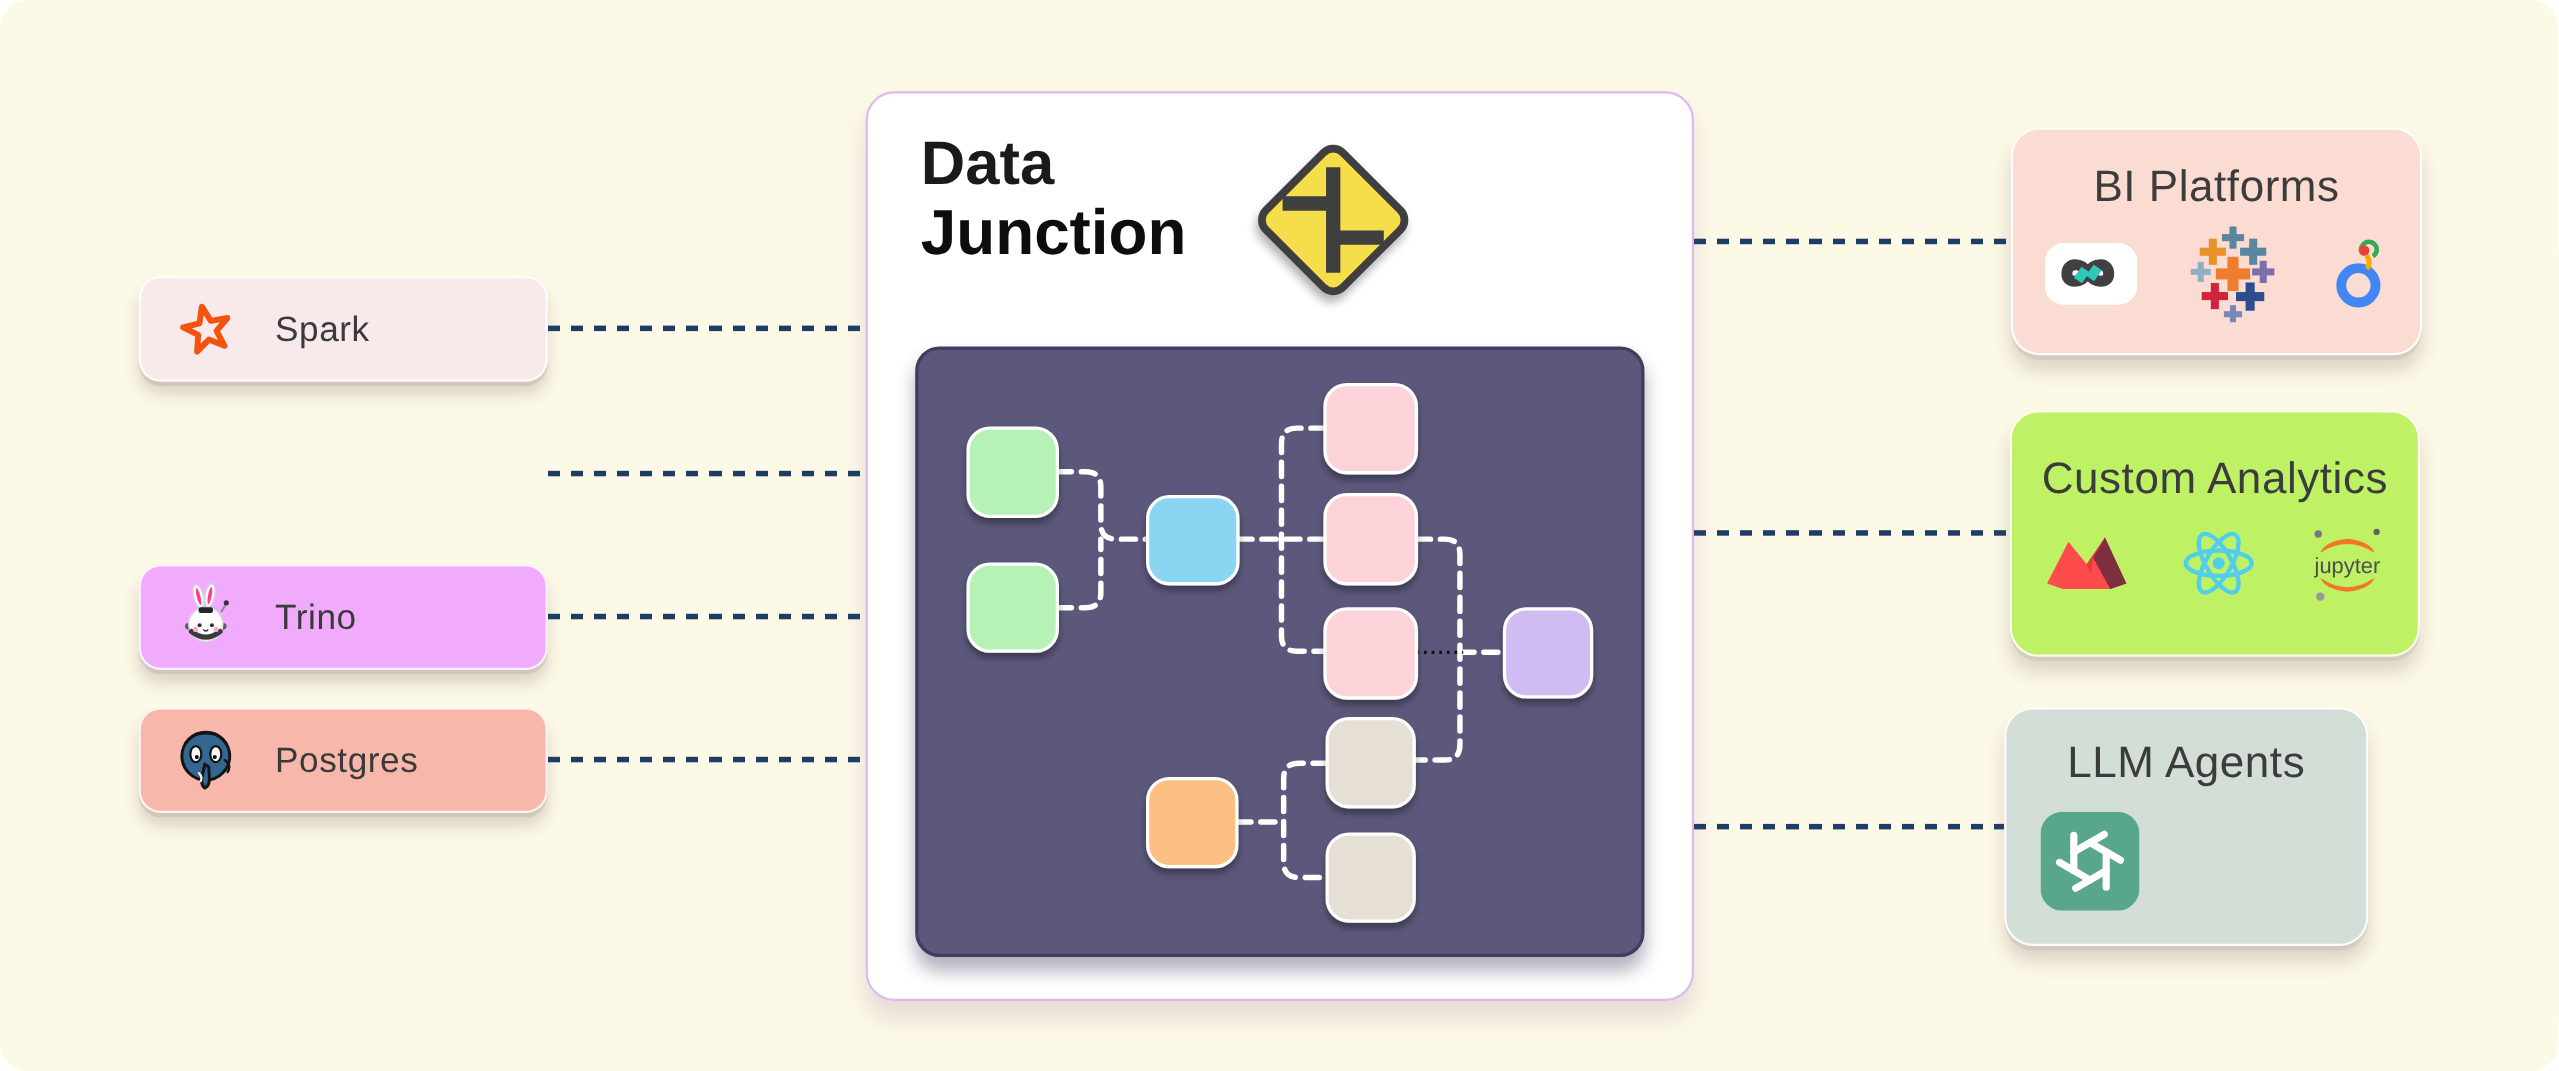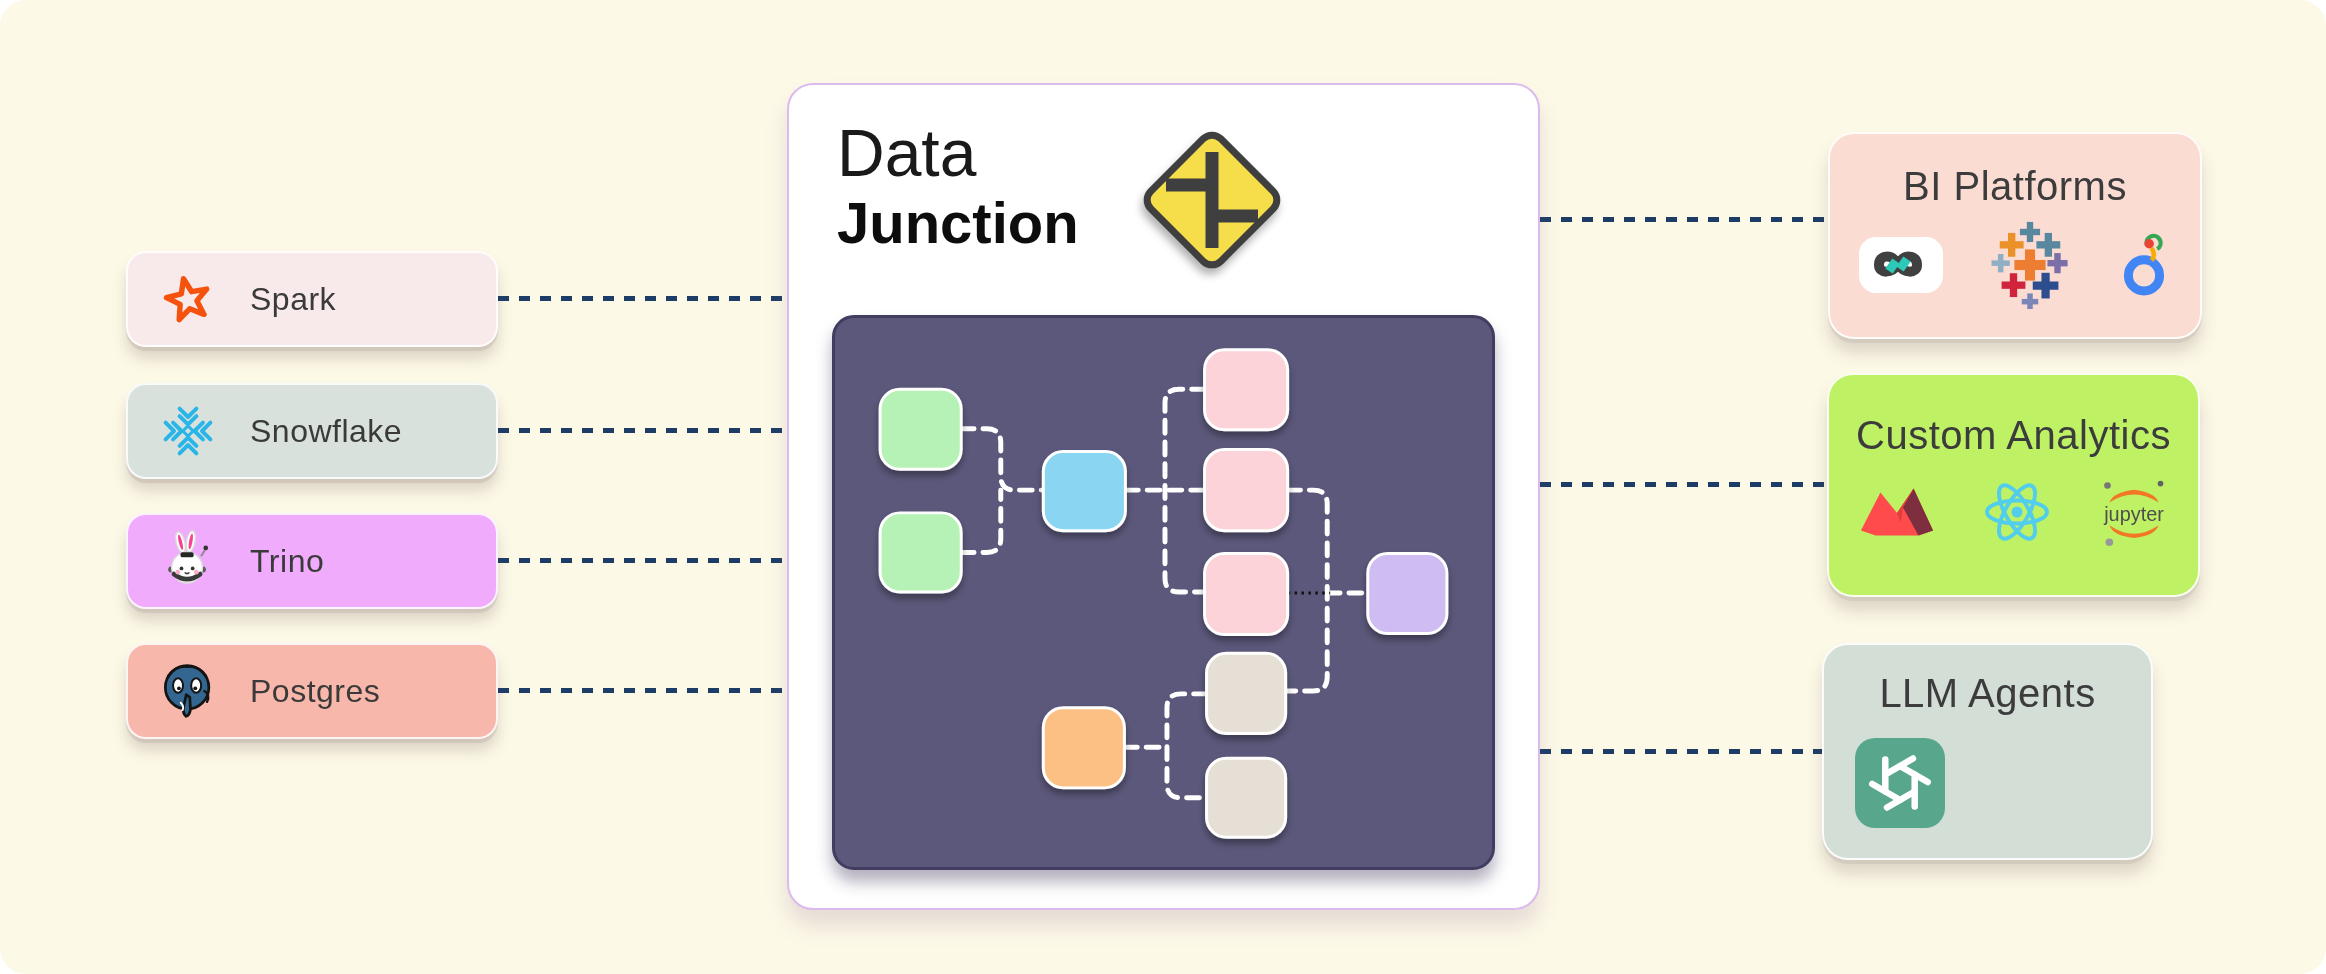--- a/index.html
+++ b/index.html
@@ -16,21 +16,21 @@
 
   
   .conn{position:absolute;height:5px;
     background:repeating-linear-gradient(90deg,#1D3D66 0 11px,transparent 11px 21px);}
 
   
   .card{position:absolute;left:787px;top:83px;width:753px;height:827px;background:#ffffff;
     border:2px solid #DCBAEE;border-radius:26px;box-sizing:border-box;
     box-shadow:0 16px 22px rgba(120,90,140,.18);}
   .card-title{position:absolute;left:48px;top:32px;line-height:1.12;color:#1A1A1A;}
-  .card-title .t1{font-size:66px;font-weight:400;display:block;}
+  .card-title .t1{font-size:56px;font-weight:700;display:block;}
   .card-title .t2{font-size:58px;font-weight:700;display:block;color:#0d0d0d;}
 
   
   .sign-wrap{position:absolute;left:346px;top:38px;width:154px;height:154px;}
   .sign-diamond{position:absolute;left:24px;top:24px;width:106px;height:106px;background:#F6DE4B;
     border:7px solid #3F3F3F;border-radius:16px;box-sizing:border-box;transform:rotate(45deg);
     box-shadow:3px 6px 9px rgba(0,0,0,.30);}
   .sign-glyph{position:absolute;left:17px;top:7px;}
 
   
@@ -39,21 +39,21 @@
     box-shadow:0 12px 16px rgba(40,30,70,.35);}
   .panel svg{position:absolute;left:0;top:0;}
 
   
   .dest-box{position:absolute;border-radius:26px;border:2px solid rgba(255,255,255,.9);box-sizing:border-box;
     box-shadow:0 4px 0 rgba(80,60,60,.08),0 14px 16px rgba(110,85,85,.22);
     display:flex;flex-direction:column;align-items:center;}
   .dest-title{font-size:40px;color:#3C3C3C;letter-spacing:.5px;}
   .logo-row{display:flex;align-items:center;gap:46px;}
 
-  .bi-box{left:1828px;top:132px;width:374px;height:207px;}
+  .bi-box{left:1828px;top:116px;width:374px;height:207px;}
   .bi-box .dest-title{margin-top:30px;}
   .bi-box .logo-row{margin-top:12px;}
 
   .ca-box{left:1827px;top:373px;width:373px;height:224px;}
   .ca-box .dest-title{margin-top:38px;}
   .ca-box .logo-row{margin-top:16px;}
 
   .llm-box{left:1822px;top:643px;width:331px;height:217px;position:absolute;display:block;}
   .llm-box .dest-title{display:block;text-align:center;margin-top:26px;}
   .llm-logo{position:absolute;left:31px;top:93px;}
@@ -65,36 +65,20 @@
 
   <div class="src-box" style="top: 251px; background: rgb(248, 233, 235);">
     <span class="src-icon">
       <svg width="54" height="58" viewBox="0 0 60 60">
         <polygon points="25,7.5 34.1,21.9 50.8,19 39.9,32 47.8,47.1 32.1,40.8 20.2,52.9 21.3,36 6.1,28.5 22.6,24.3" fill="none" stroke="#F4520D" stroke-width="6" stroke-linejoin="round"></polygon>
       </svg>
     </span>
     <span class="src-label">Spark</span>
   </div>
 
-  <div class="src-box" style="top: 383px; background: rgb(216, 225, 219);">
-    <span class="src-icon">
-      <svg width="56" height="56" viewBox="0 0 60 60" fill="none" stroke="#29B5E8" stroke-width="4.2" stroke-linecap="round" stroke-linejoin="round">
-        <path d="M21,6 L30,15 L39,6"></path>
-          <path d="M21,14 L30,23 L39,14"></path>
-        <path d="M21,54 L30,45 L39,54"></path>
-          <path d="M21,46 L30,37 L39,46"></path>
-        <path d="M6,21 L15,30 L6,39"></path>
-          <path d="M14,21 L23,30 L14,39"></path>
-        <path d="M54,21 L45,30 L54,39"></path>
-          <path d="M46,21 L37,30 L46,39"></path>
-        <path d="M30,24.5 L35.5,30 L30,35.5 L24.5,30 Z" stroke-width="3.2"></path>
-      </svg>
-    </span>
-    <span class="src-label">Snowflake</span>
-  </div>
 
   <div class="src-box" style="top: 513px; background: #f0abfc; text-align: center;">
     <span class="src-icon">
       <svg width="56" height="62" viewBox="0 0 60 66">
         <ellipse cx="22" cy="13" rx="4.6" ry="11.5" fill="#ffffff" stroke="#d9d9d9" stroke-width="1.5" transform="rotate(-14 22 13)"></ellipse>
         <ellipse cx="22" cy="13" rx="1.8" ry="8.5" fill="#F9418F" transform="rotate(-14 22 13)"></ellipse>
         <ellipse cx="33" cy="12" rx="4.6" ry="11.5" fill="#ffffff" stroke="#d9d9d9" stroke-width="1.5" transform="rotate(10 33 12)"></ellipse>
         <ellipse cx="33" cy="12" rx="1.8" ry="8.5" fill="#F9418F" transform="rotate(10 33 12)"></ellipse>
         <circle cx="12" cy="42" r="3.2" fill="#5a5a5a"></circle>
         <circle cx="46" cy="42" r="3.2" fill="#5a5a5a"></circle>

